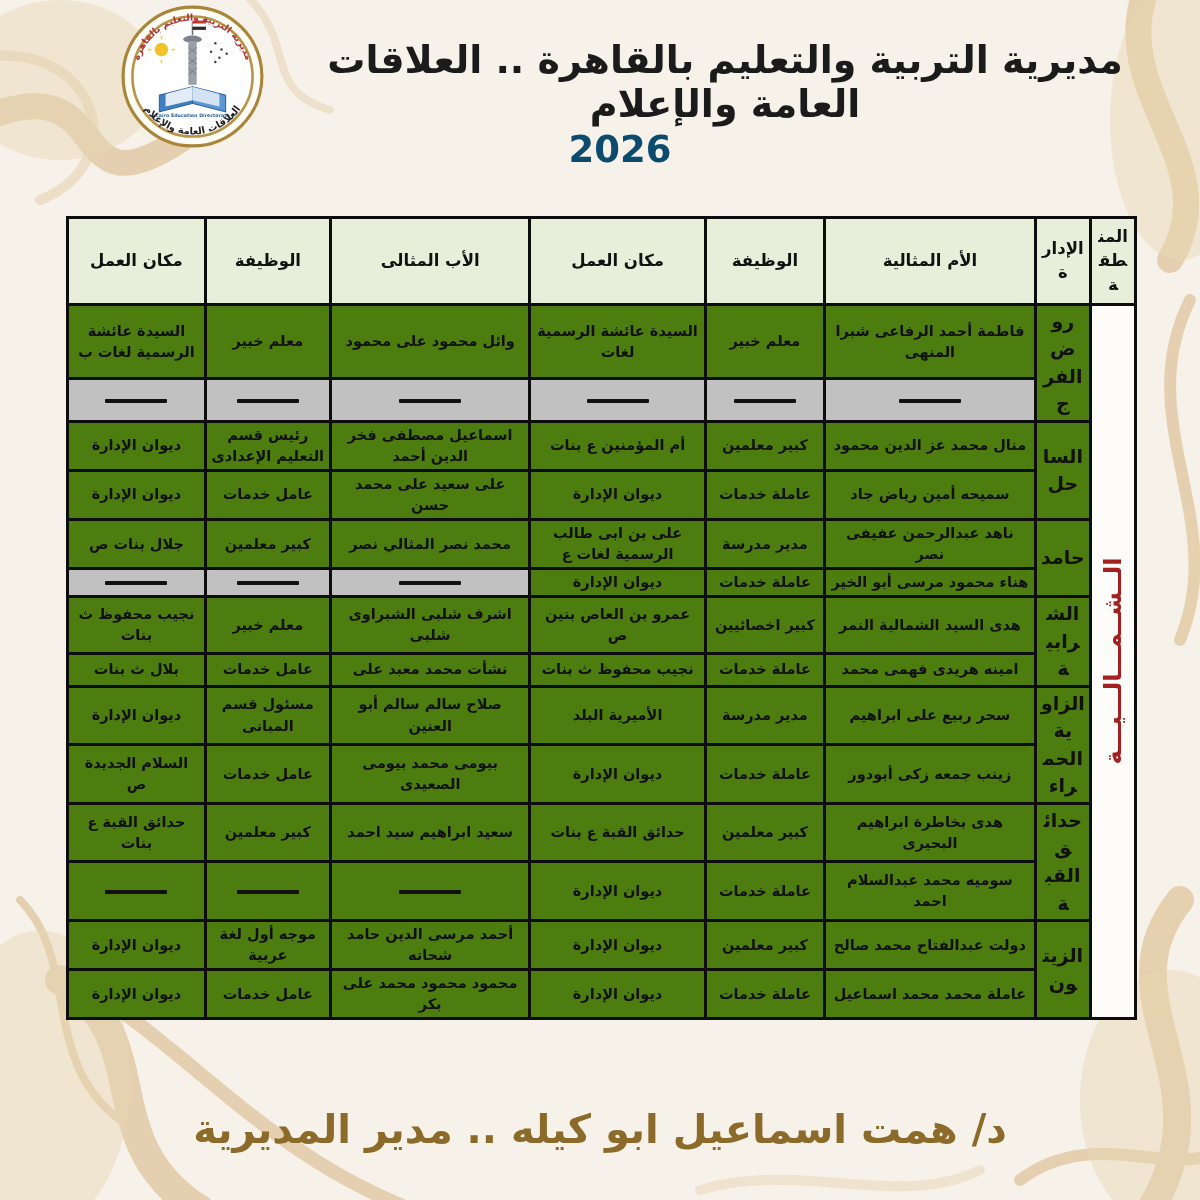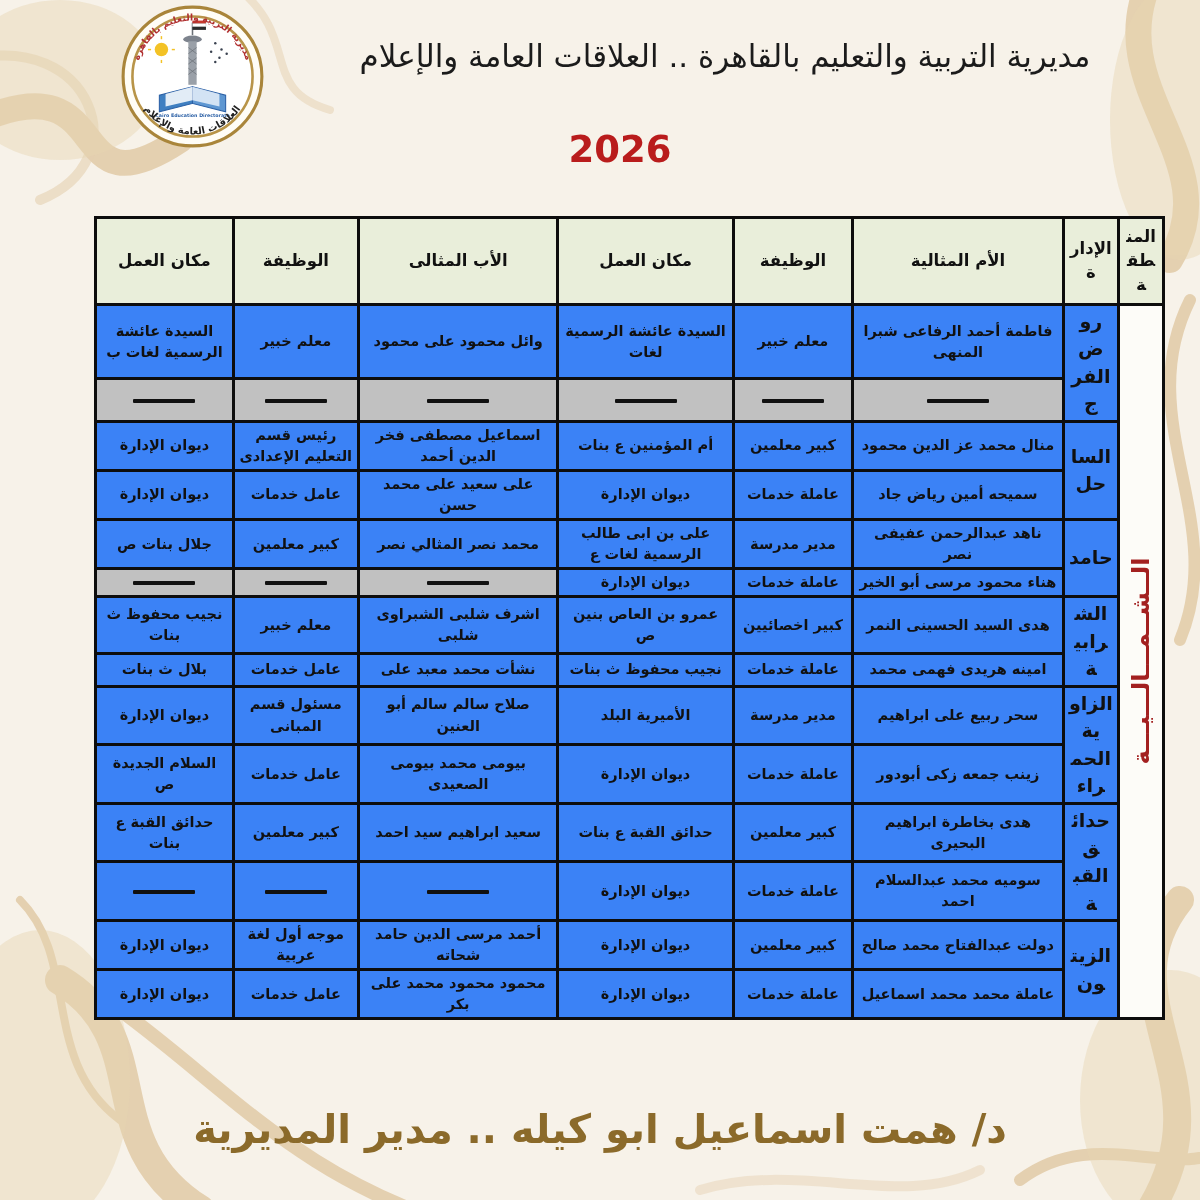--- a/index.html
+++ b/index.html
@@ -9,36 +9,36 @@
     font-family:"DejaVu Sans","Liberation Sans",sans-serif;
   }
   
   .marble{position:absolute;inset:0;pointer-events:none;z-index:0;}
   .marble svg{position:absolute;inset:0;}
   
   .logo-wrap{position:absolute;left:120px;top:4px;width:145px;height:145px;z-index:3;}
   .org-line{
     position:absolute;top:38px;left:280px;width:890px;z-index:2;
     direction:rtl;text-align:center;
-    font-size:31px;font-weight:normal;color:#1b1b1b;letter-spacing:-.5px;
+    font-size:38px;font-weight:bold;color:#1b1b1b;letter-spacing:-.5px;
   }
   .title-row{
     position:absolute;top:128px;left:60px;width:1120px;z-index:2;
     display:flex;align-items:center;justify-content:center;gap:28px;
   }
   .main-title{
     direction:rtl;text-align:center;
     font-size:39px;font-weight:bold;color:#8e2155;
   }
-  .title-year{font-size:37px;font-weight:bold;color:#b91c1c;}
+  .title-year{font-size:37px;font-weight:bold;color:#0c4a6e;}
   
   .table-wrap{position:absolute;left:66px;top:216px;width:1071px;z-index:2;}
   table{
     width:100%;height:624px;border-collapse:collapse;table-layout:fixed;
-    background:#3b82f6;direction:rtl;margin-left:28px;
+    background:#4d7c0f;direction:rtl;
   }
   th,td{
     border:3px solid #0d0d0d;text-align:center;vertical-align:middle;
     padding:2px 4px;color:#111;
     font-weight:bold;font-size:14.5px;line-height:1.45;
     word-wrap:break-word;
   }
   th{background:#e9eeda;font-size:16.5px;padding:6px 2px;}
   td.grey{background:#c1c1c1;}
   .dash{display:inline-block;width:62px;height:4px;background:#111;border-radius:1px;vertical-align:middle;}
@@ -229,21 +229,21 @@
         <tr>
           <td>هناء محمود مرسى أبو الخير</td>
           <td>عاملة خدمات</td>
           <td>ديوان الإدارة</td>
           <td class="grey"><span class="dash"></span></td>
           <td class="grey"><span class="dash"></span></td>
           <td class="grey"><span class="dash"></span></td>
         </tr>
         <tr>
           <td rowspan="2" class="district-cell">الشرابية</td>
-          <td>هدى السيد الحسينى النمر</td>
+          <td>هدى السيد الشمالية النمر</td>
           <td>كبير اخصائيين</td>
           <td>عمرو بن العاص بنين ص</td>
           <td>اشرف شلبى الشبراوى شلبى</td>
           <td>معلم خبير</td>
           <td>نجيب محفوظ ث بنات</td>
         </tr>
         <tr>
           <td>امينه هريدى فهمى محمد</td>
           <td>عاملة خدمات</td>
           <td>نجيب محفوظ ث بنات</td>

